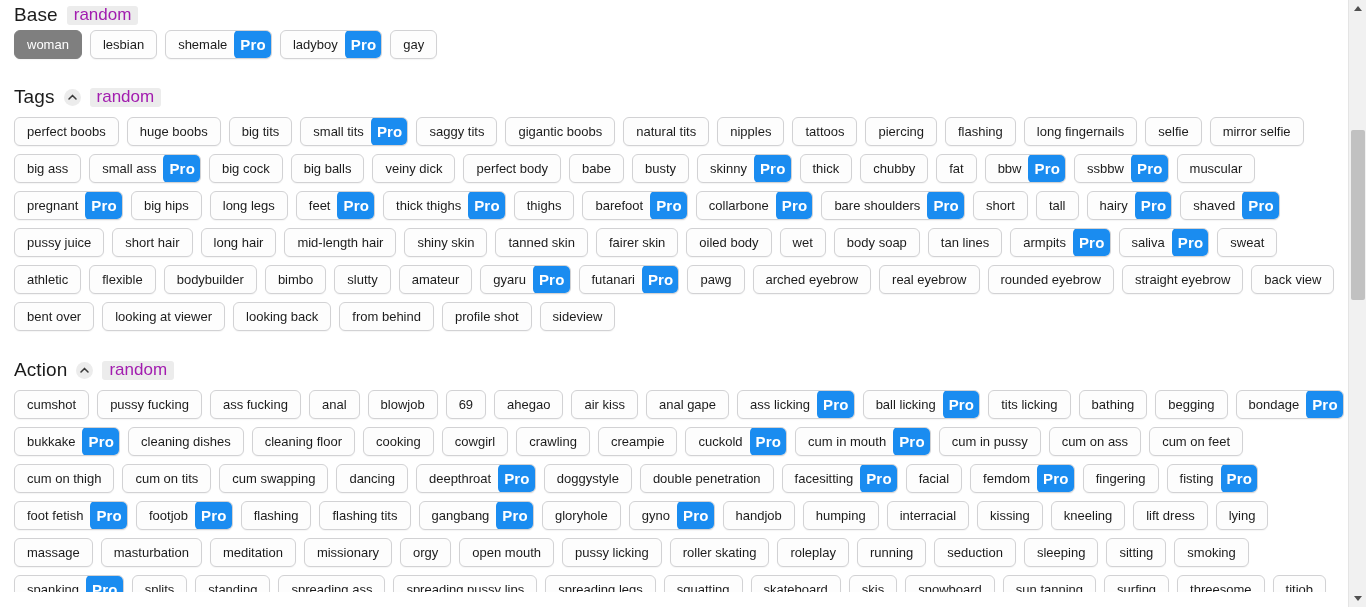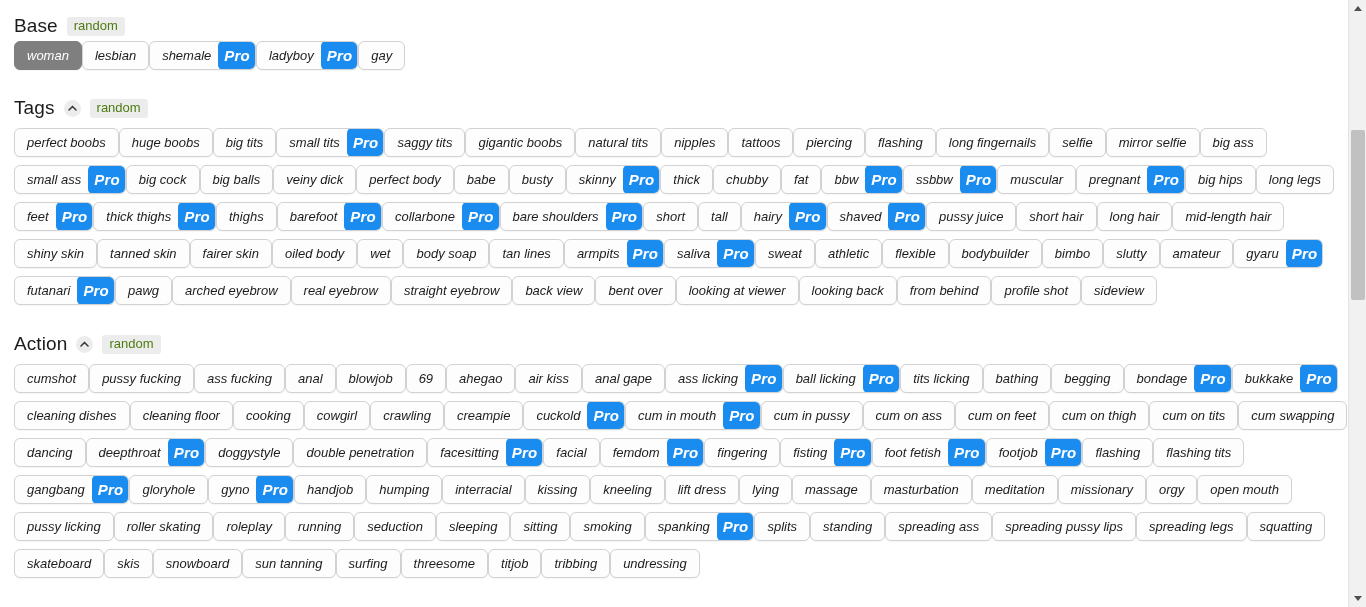--- a/index.html
+++ b/index.html
@@ -16,21 +16,21 @@
     height: 607px;
     overflow: hidden;
     position: relative;
   }
 
   .viewport {
     width: 1348px;
     height: 592px;
     overflow: hidden;
     position: relative;
-    padding: 15px 0 0 14px;
+    padding: 4px 0 0 14px;
   }
 
   
   .section-head {
     display: flex;
     align-items: center;
     gap: 9px;
     height: 26px;
   }
   .section-title {
@@ -46,37 +46,36 @@
     border-radius: 50%;
     background: #ececec;
     display: inline-flex;
     align-items: center;
     justify-content: center;
     cursor: pointer;
     flex: none;
   }
   .chevron-btn svg { display: block; }
   .random-badge {
-    font-size: 13px;
-    color: #4d7c0f;
+    font-size: 17px;
+    color: #a21caf;
     background: #ececec;
     border-radius: 3px;
     padding: 2px 7px 3px;
     line-height: 14px;
     cursor: pointer;
     white-space: nowrap;
   }
 
   
   .pill-wrap {
     display: flex;
     flex-wrap: wrap;
-    gap: 8px 0;
+    gap: 8px 8px;
     align-content: flex-start;
-    font-style: italic;
   }
   .pill {
     display: inline-flex;
     align-items: stretch;
     height: 29px;
     border: 1px solid #d2d2d4;
     border-radius: 6px;
     background: #fdfdfd;
     box-shadow: 0 1px 1px rgba(0,0,0,.045);
     overflow: hidden;
@@ -411,20 +410,23 @@
           <span class="pro-badge">Pro</span>
         </div>
         <div class="pill">
           <span class="pill-label">pawg</span>
         </div>
         <div class="pill">
           <span class="pill-label">arched eyebrow</span>
         </div>
         <div class="pill">
           <span class="pill-label">real eyebrow</span>
+        </div>
+        <div class="pill">
+          <span class="pill-label">rounded eyebrow</span>
         </div>
         <div class="pill">
           <span class="pill-label">straight eyebrow</span>
         </div>
         <div class="pill">
           <span class="pill-label">back view</span>
         </div>
         <div class="pill">
           <span class="pill-label">bent over</span>
         </div>

